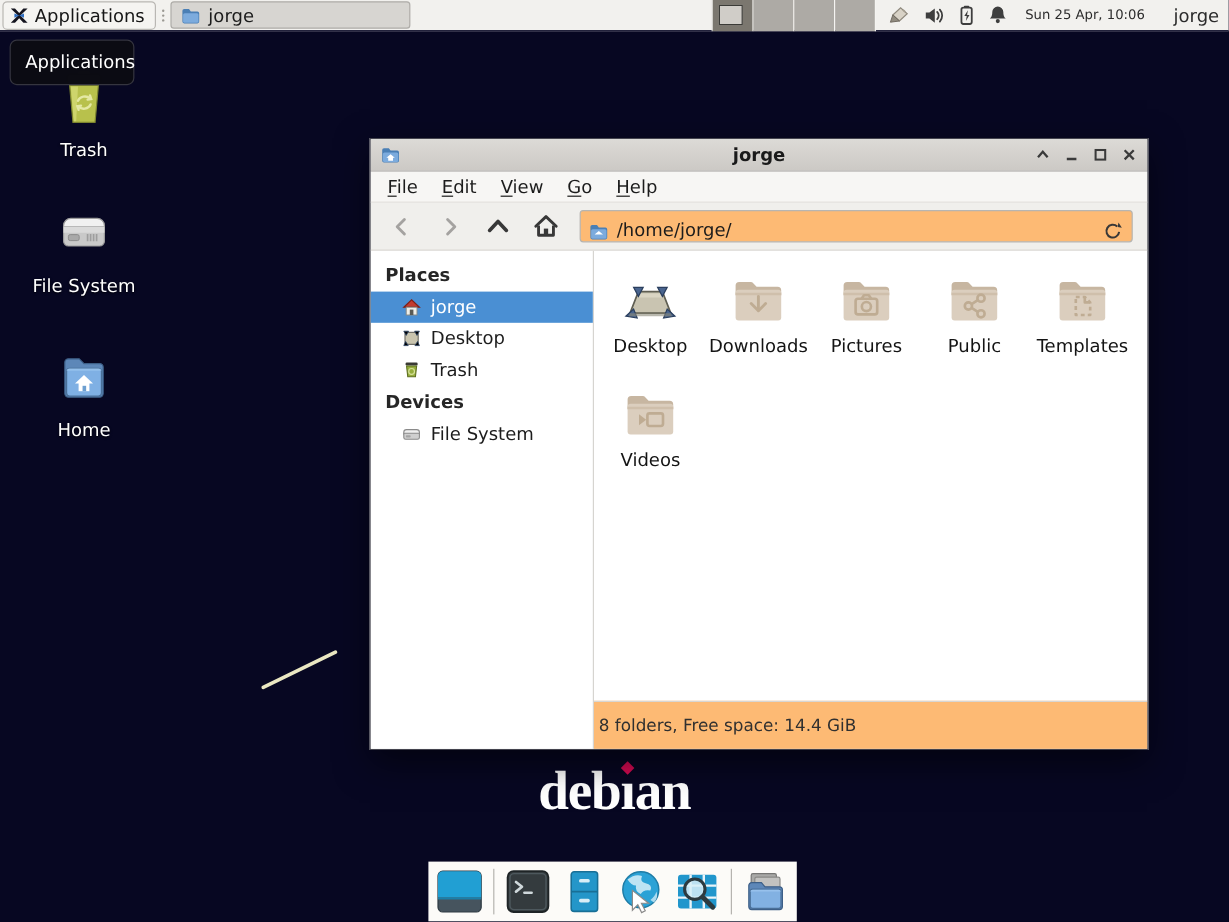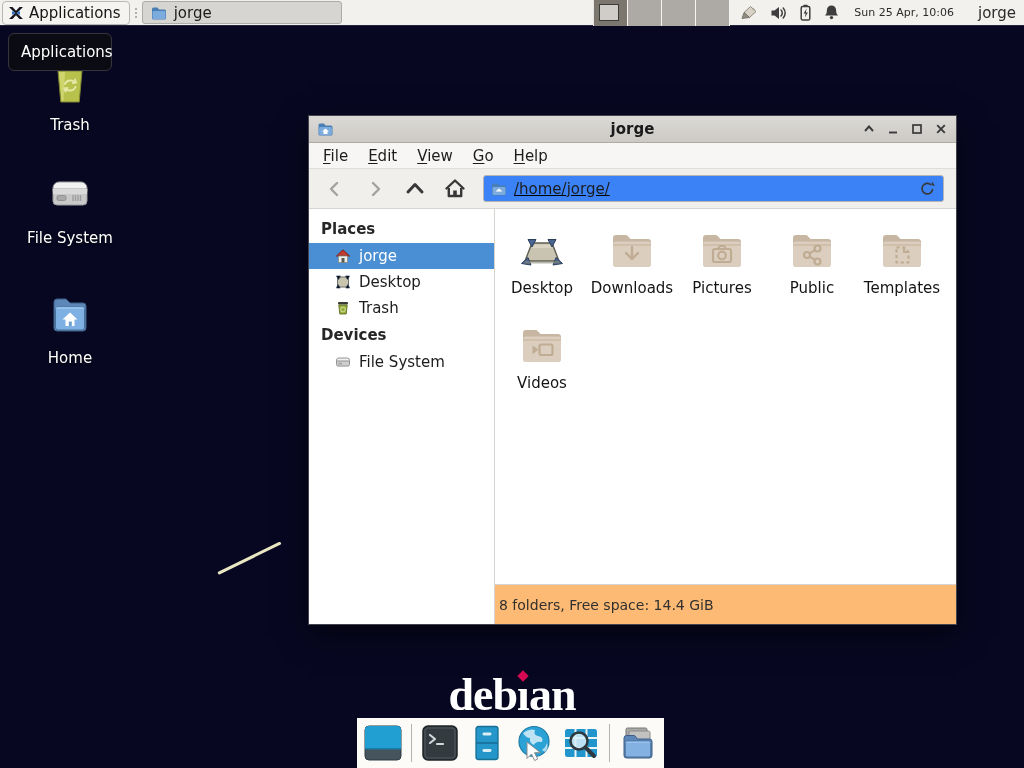--- a/index.html
+++ b/index.html
@@ -50,42 +50,42 @@
   .win-btns { margin-left:auto; display:flex; gap:10px; align-items:center; z-index:2; }
   .win-btn { width:14px; height:14px; display:flex; align-items:center; justify-content:center; }
 
   .menubar { height:26px; background:#f7f6f4; border-bottom:1px solid #e0deda; display:flex; align-items:center; padding-left:4px; }
   .menu-item { font-size:15px; color:#1c1c1c; padding:3px 10px; }
   .menu-item u { text-underline-offset:2px; }
 
   .toolbar { height:40px; background:#f0efec; border-bottom:1px solid #d6d4d0; display:flex; align-items:center;
              padding:0 12px 0 14px; gap:16px; }
   .tool-btn { width:24px; height:24px; display:flex; align-items:center; justify-content:center; }
-  .path-field { flex:1; height:27px; background:#3b82f6; border:1px solid #b7b5b1; border-radius:3px;
-                display:flex; align-items:center; padding:0 7px; gap:7px;text-decoration:underline; }
+  .path-field { flex:1; height:27px; background:#fdba74; border:1px solid #b7b5b1; border-radius:3px;
+                display:flex; align-items:flex-end; padding:0 7px; gap:7px; }
   .path-text { font-size:15px; color:#1c1c1c; flex:1; }
 
   .win-body { flex:1; display:flex; min-height:0; }
   .sidebar { width:186px; background:#fff; border-right:1px solid #d6d4d0; padding-top:6px; }
   .side-header { font-size:15px; font-weight:bold; color:#262626; padding:5px 12px; }
   .side-item { display:flex; align-items:center; gap:8px; height:26px; padding-left:26px; font-size:15px; color:#1c1c1c; }
   .side-item.selected { background:#4a8fd3; color:#fff; }
 
   .main-col { flex:1; display:flex; flex-direction:column; min-width:0; }
   .file-view { flex:1; background:#fff; padding:17px 0 0 2px; display:flex; flex-wrap:wrap;
                align-content:flex-start; }
   .file-cell { width:90px; height:95px; display:flex; flex-direction:column; align-items:center; }
   .file-cell .fic { width:48px; height:48px; }
   .file-cell .flbl { margin-top:5px; font-size:15px; color:#141414; white-space:nowrap; }
 
   .statusbar { height:40px; background:#fdba74; border-top:1px solid #d8d6d2; display:flex; align-items:center;
                padding-left:4px; font-size:14px; color:#303030; }
 
   
-  .debian-logo { position:absolute; left:0; top:668px; width:1024px; text-align:center; z-index:3;
+  .debian-logo { position:absolute; left:0; top:632px; width:1024px; text-align:center; z-index:3;
                  font-family:"Liberation Serif","DejaVu Serif",serif; font-size:46px; font-weight:600;
                  color:#fff; letter-spacing:-1px; }
   .debian-logo .i-wrap { position:relative; display:inline-block; }
   .debian-logo .i-dot { position:absolute; left:50%; top:4px; width:8px; height:8px; margin-left:-4px;
                         background:#d70a53; transform:rotate(45deg); }
 
   
   .dock { position:absolute; left:357px; top:718px; width:307px; height:50px; background:#fcfbf8;
           display:flex; align-items:center; padding:0 7px; gap:9px; z-index:20; }
   .dock-sep { width:1px; height:38px; background:#b5b3af; }

